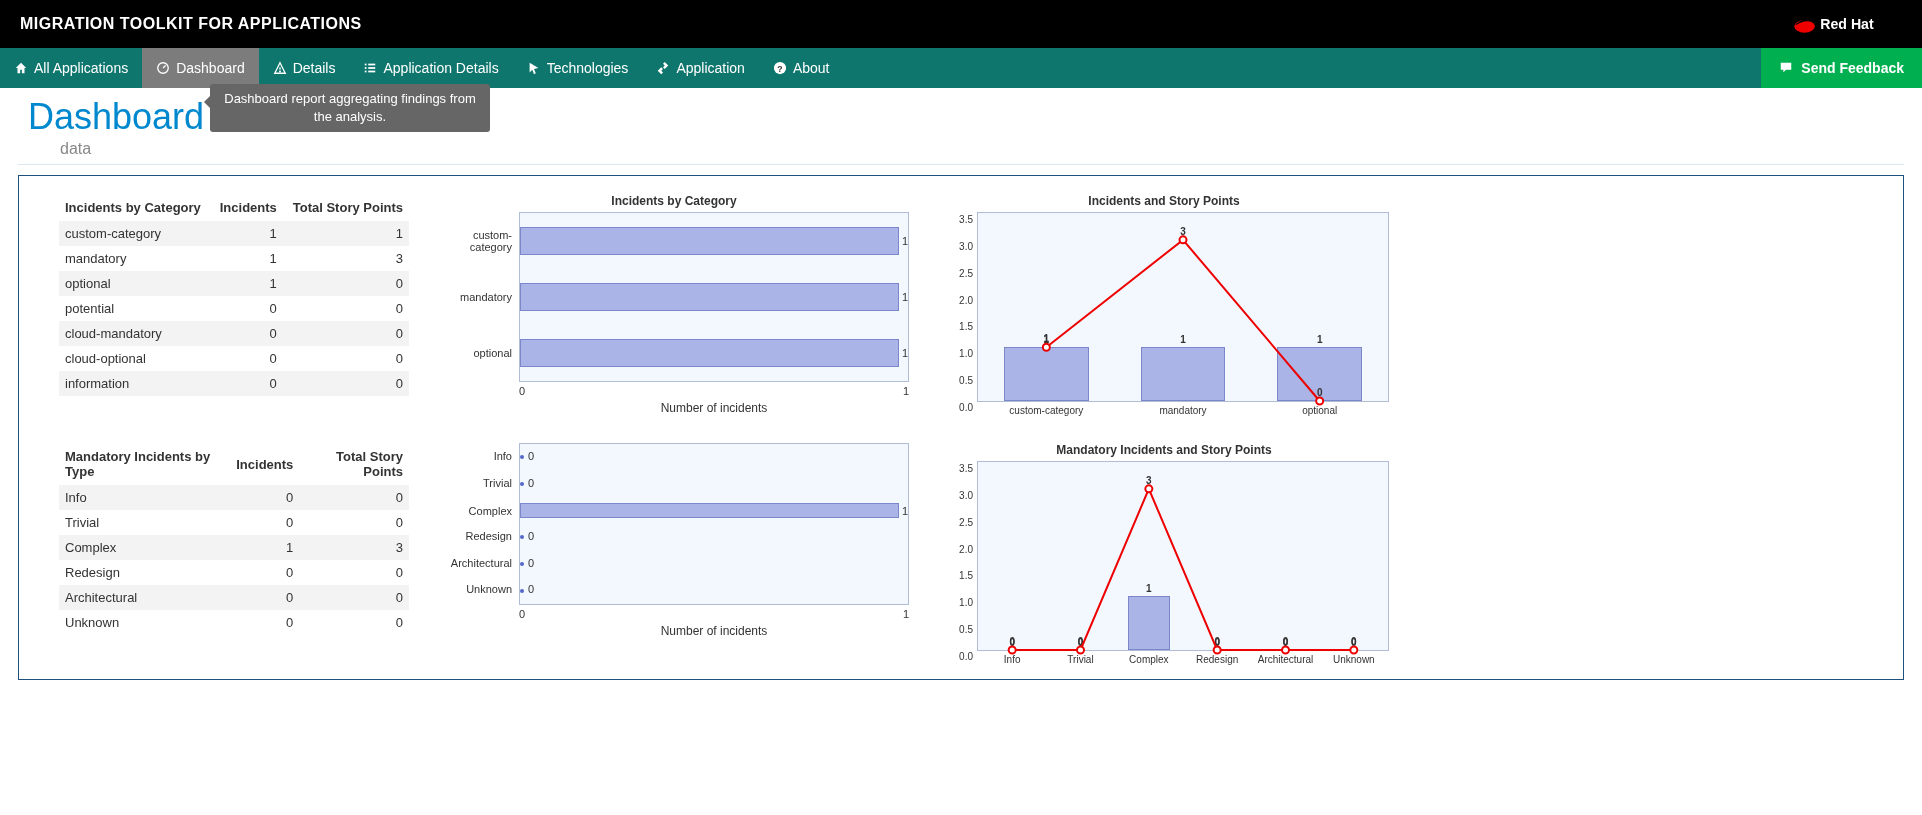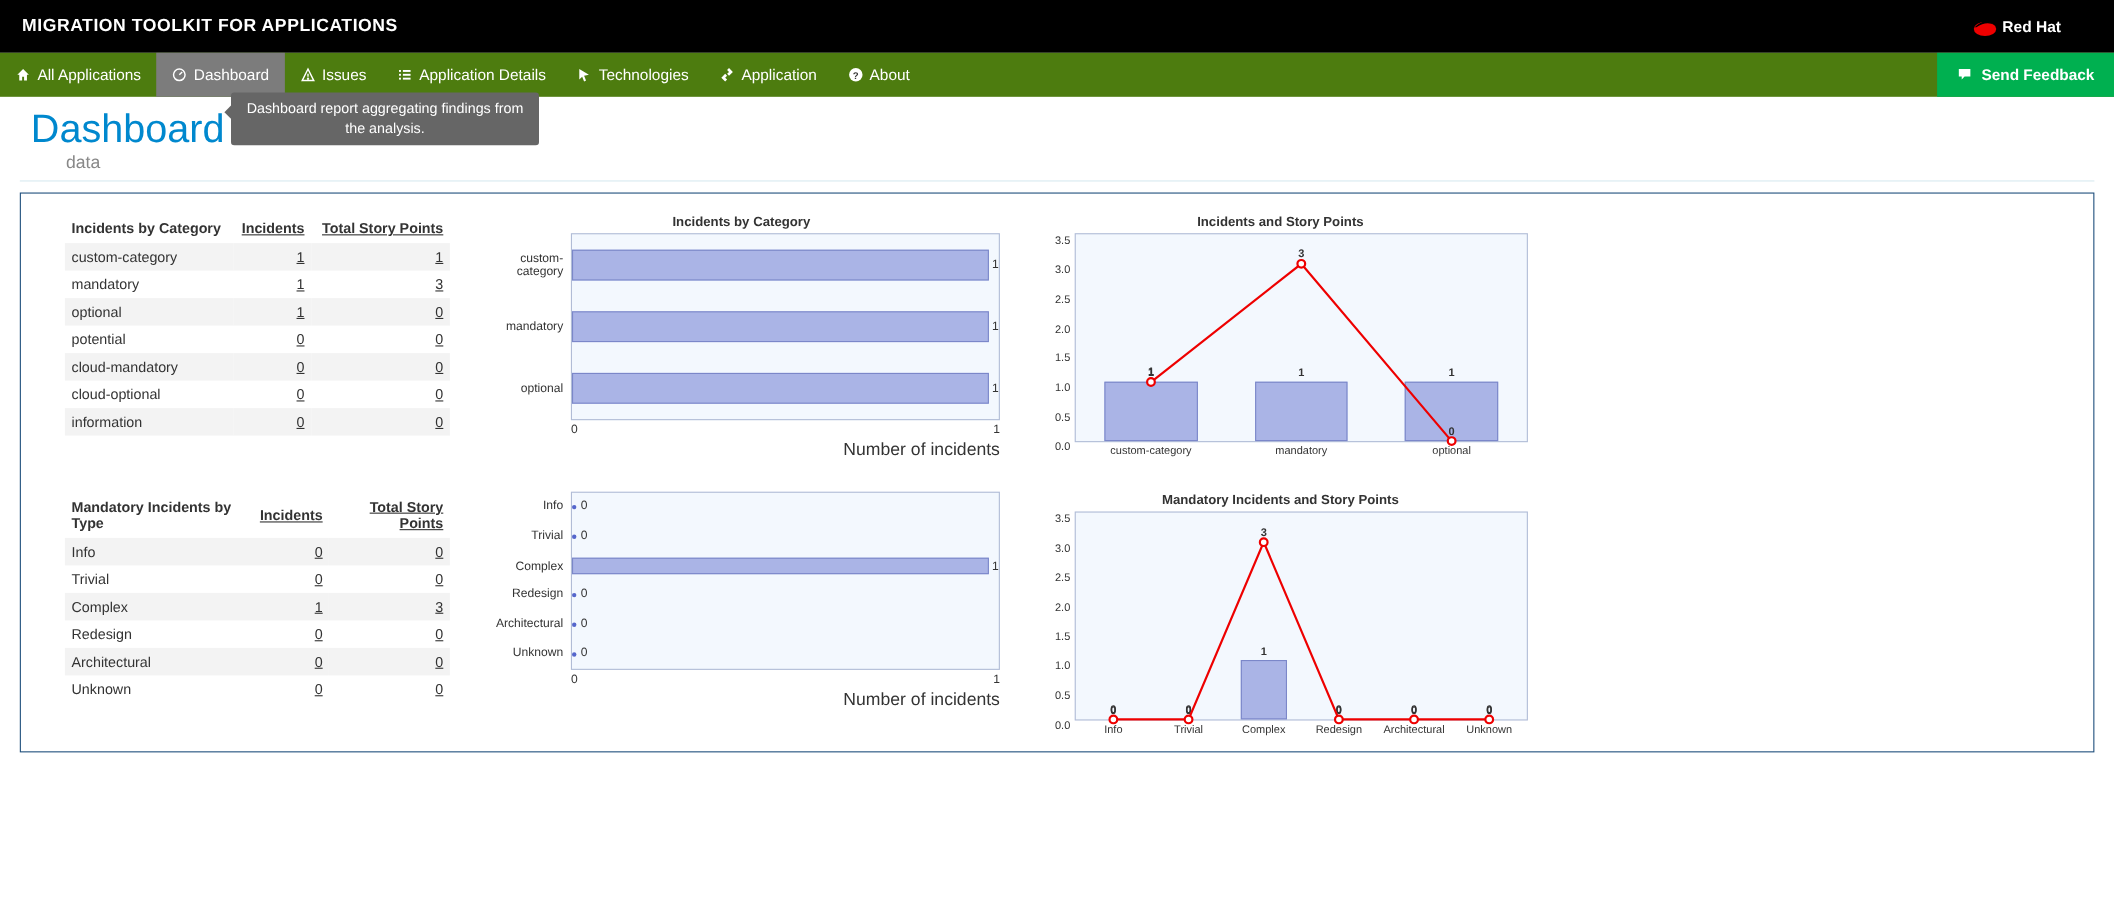--- a/index.html
+++ b/index.html
@@ -1,21 +1,21 @@
 <!DOCTYPE html>
 <html><head>
 <meta charset="utf-8">
 <style>
   * { box-sizing: border-box; margin: 0; padding: 0; }
   body { font-family: "Helvetica Neue", Arial, sans-serif; background: #fff; color: #333; font-size: 14px; width: 1922px; }
   .top-header { background: #000; height: 48px; display: flex; align-items: center; justify-content: space-between; padding: 0 20px; }
   .app-title { color: #fff; font-weight: 700; font-size: 16px; letter-spacing: 0.5px; }
   .logo { display: flex; align-items: flex-start; }
   .logo svg { height: 28px; }
-  .nav-bar { background: #4d7c0f; height: 40px; display: flex; align-items: stretch; justify-content: space-between; }
+  .nav-bar { background: #0f766e; height: 40px; display: flex; align-items: stretch; justify-content: space-between; }
   .nav-left { display: flex; align-items: stretch; }
   .nav-item { display: flex; align-items: center; padding: 0 14px; color: #fff; font-size: 14px; cursor: pointer; gap: 6px; }
   .nav-item.active { background: #7c7c7c; }
   .nav-item .ico { width: 14px; height: 14px; display: inline-flex; align-items: center; justify-content: center; }
   .feedback-btn { background: #00b050; color: #fff; display: flex; align-items: center; padding: 0 18px; font-size: 14px; cursor: pointer; gap: 8px; font-weight: bold; }
   .page-header { padding: 8px 28px 4px 28px; position: relative; }
   .page-title-row { display: flex; align-items: center; gap: 10px; }
   .page-title { font-size: 36px; color: #0088ce; font-weight: 400; }
   .info-icon { width: 16px; height: 16px; background: #0088ce; border-radius: 50%; color: #fff; font-size: 11px; font-weight: 700; display: flex; align-items: center; justify-content: center; }
   .tooltip-tip { position: absolute; left: 204px; top: 8px; width: 0; height: 0; border-top: 6px solid transparent; border-bottom: 6px solid transparent; border-right: 6px solid #666; }
@@ -24,33 +24,33 @@
   .divider-line { border-top: 1px solid #d8e9f0; margin: 2px 18px 10px 18px; }
   .dashboard-body { border: 1px solid #1f4f7c; margin: 0 18px 18px 18px; padding: 18px 40px 28px 40px; }
   .dash-row { display: flex; gap: 30px; margin-bottom: 28px; align-items: flex-start; }
   .dash-row:last-child { margin-bottom: 0; }
   .table-panel { flex: 0 0 350px; }
   .chart-panel { flex: 0 0 470px; }
   .chart-panel-right { flex: 0 0 450px; }
   .chart-title { text-align: center; font-weight: 700; font-size: 12px; margin-bottom: 4px; }
   table { width: 100%; border-collapse: collapse; font-size: 13px; }
   th { text-align: left; font-weight: 700; padding: 6px 6px; }
-  th.num, td.num { text-align: right; text-decoration: underline; }
+  th.num, td.num { text-align: right; }
   td { padding: 5px 6px; }
   tbody tr:nth-child(odd) { background: #f3f3f3; }
   .chart-area { position: relative; background: #f3f8fe; border: 1px solid #b1bcd6; }
   .hbar-chart { height: 170px; margin-left: 80px; position: relative; }
   .hbar-chart.tall { height: 162px; }
   .hbar-row { position: absolute; left: 0; right: 0; display: flex; align-items: center; }
   .hbar { background: #aab4e6; border: 1px solid #7b87c9; height: 28px; }
   .hbar-label { position: absolute; right: 100%; padding-right: 8px; font-size: 11px; text-align: right; width: 75px; }
   .hbar-val { font-size: 11px; margin-left: 3px; }
   .hbar-marker { position: absolute; left: 0; width: 4px; height: 4px; background: #5566cc; border-radius: 50%; }
   .x-axis { display: flex; justify-content: space-between; margin-left: 80px; font-size: 11px; padding-top: 3px; }
-  .axis-label { text-align: right; font-size: 16px; margin-top: 4px; margin-left: 80px; }
+  .axis-label { text-align: center; font-size: 12px; margin-top: 4px; margin-left: 80px; }
   .combo-chart { position: relative; height: 190px; margin-left: 38px; background: #f3f8fe; border: 1px solid #b1bcd6; }
   .combo-y { position: absolute; right: 100%; padding-right: 5px; font-size: 10px; transform: translateY(50%); }
   .combo-bar { position: absolute; bottom: 0; background: #aab4e6; border: 1px solid #7b87c9; }
   .combo-cat { position: absolute; top: 100%; font-size: 10px; text-align: center; padding-top: 4px; transform: translateX(-50%); white-space: nowrap; }
   .combo-pt-label { position: absolute; font-size: 10px; font-weight: 700; transform: translateX(-50%); }
   svg.line-overlay { position: absolute; inset: 0; width: 100%; height: 100%; overflow: visible; }
 </style>
 </head>
 <body>
 
@@ -85,21 +85,21 @@
       <span>Dashboard</span>
     </div>
     <div class="nav-item">
       <span class="ico">
           <svg viewBox="0 0 16 16" width="14" height="14" fill="none" stroke="#fff" stroke-width="1.5">
             <path d="M8 2 L14 14 H2 Z"></path>
             <line x1="8" y1="7" x2="8" y2="10"></line>
             <circle cx="8" cy="12" r="0.5" fill="#fff"></circle>
           </svg>
         </span>
-      <span>Issues</span>
+      <span>Details</span>
     </div>
     <div class="nav-item">
       <span class="ico">
           <svg viewBox="0 0 16 16" width="14" height="14" fill="#fff">
             <rect x="2" y="3" width="2" height="2"></rect>
             <rect x="6" y="3" width="8" height="2"></rect>
             <rect x="2" y="7" width="2" height="2"></rect>
             <rect x="6" y="7" width="8" height="2"></rect>
             <rect x="2" y="11" width="2" height="2"></rect>
             <rect x="6" y="11" width="8" height="2"></rect>

